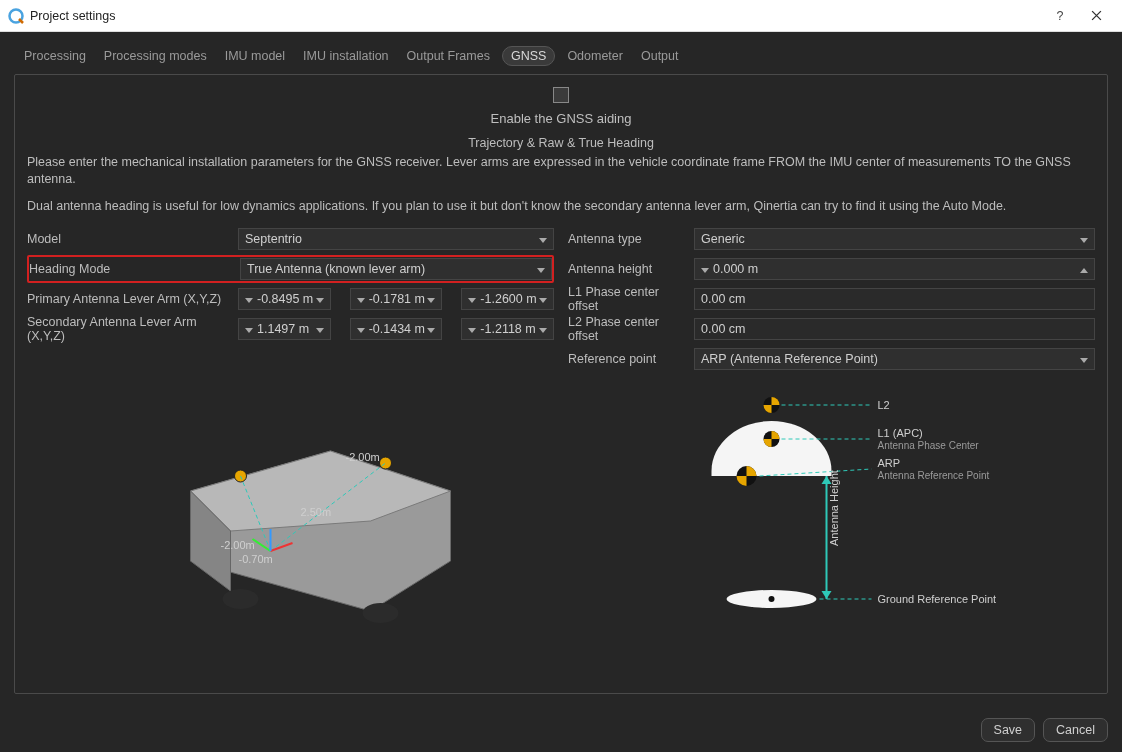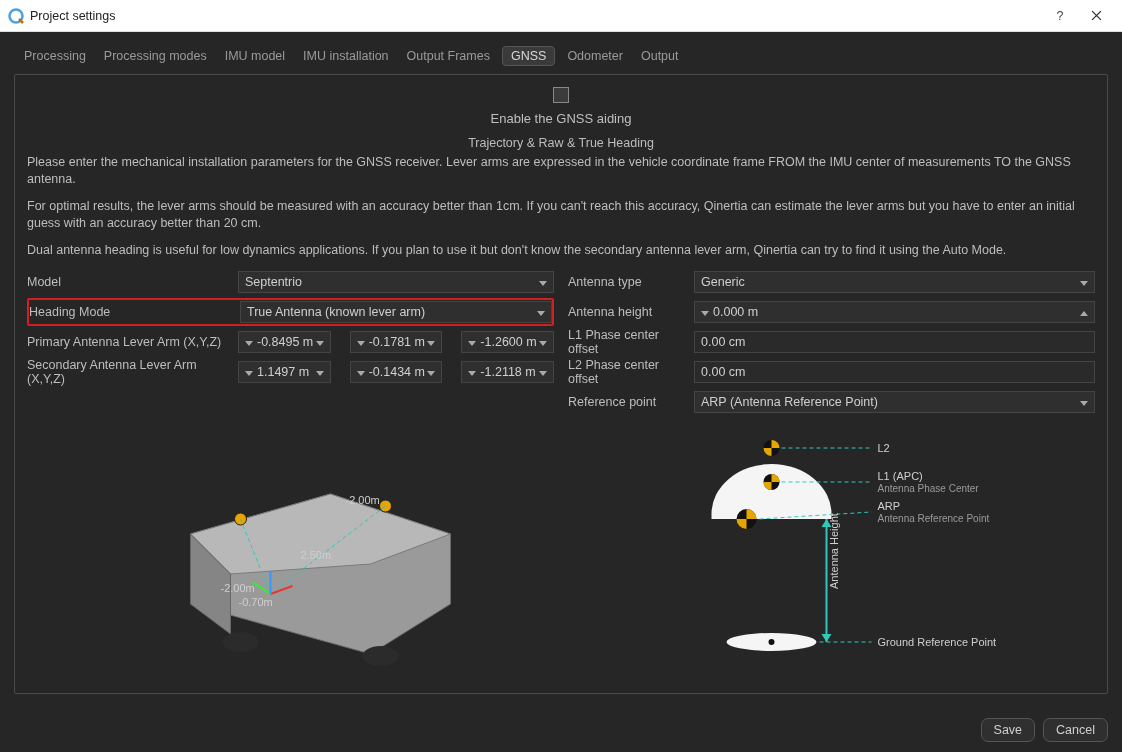--- a/index.html
+++ b/index.html
@@ -56,21 +56,21 @@
     padding: 0 4px 8px 4px;
     font-size: 12.5px;
     color: #9a9a9a;
     align-items: center;
   }
   .tab { padding: 3px 6px; cursor: pointer; }
   .tab.active {
     background: #3a3a3a;
     color: #d8d8d8;
     border: 1px solid #555;
-    border-radius: 4px;
+    border-radius: 10px;
     padding: 2px 8px;
     text-align: center;
   }
   .panel {
     flex: 1;
     border: 1px solid #4a4a4a;
     border-radius: 2px;
     padding: 12px 12px 6px 12px;
     position: relative;
     background: #262626;
@@ -217,21 +217,20 @@
     <div class="panel">
       <div class="enable-row">
         <span class="checkbox">
             <span class="inner"></span>
           </span>
         <span>Enable the GNSS aiding</span>
       </div>
 
       <div class="section-title">Trajectory &amp; Raw &amp; True Heading</div>
       <div class="desc">Please enter the mechanical installation parameters for the GNSS receiver. Lever arms are expressed in the vehicle coordinate frame FROM the IMU center of measurements TO the GNSS antenna.</div>
-      <div class="desc">For optimal results, the lever arms should be measured with an accuracy better than 1cm. If you can't reach this accuracy, Qinertia can estimate the lever arms but you have to enter an initial guess with an accuracy better than 20 cm.</div>
       <div class="desc">Dual antenna heading is useful for low dynamics applications. If you plan to use it but don't know the secondary antenna lever arm, Qinertia can try to find it using the Auto Mode.</div>
 
       <div class="grid">
 
         <div class="col">
           <div class="row">
             <span class="label">Model</span>
             <div class="combo">
               <span>Septentrio</span>
               <span class="arrow"><span class="tri"></span></span>

